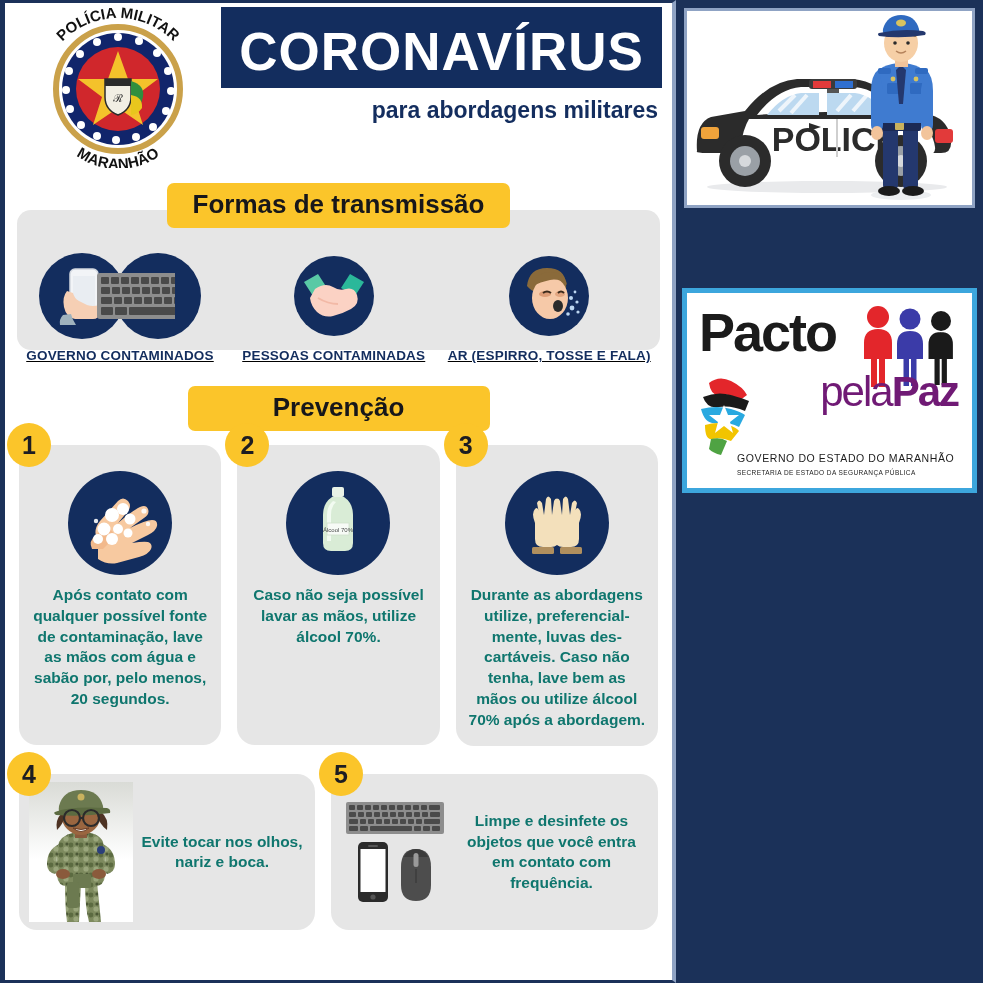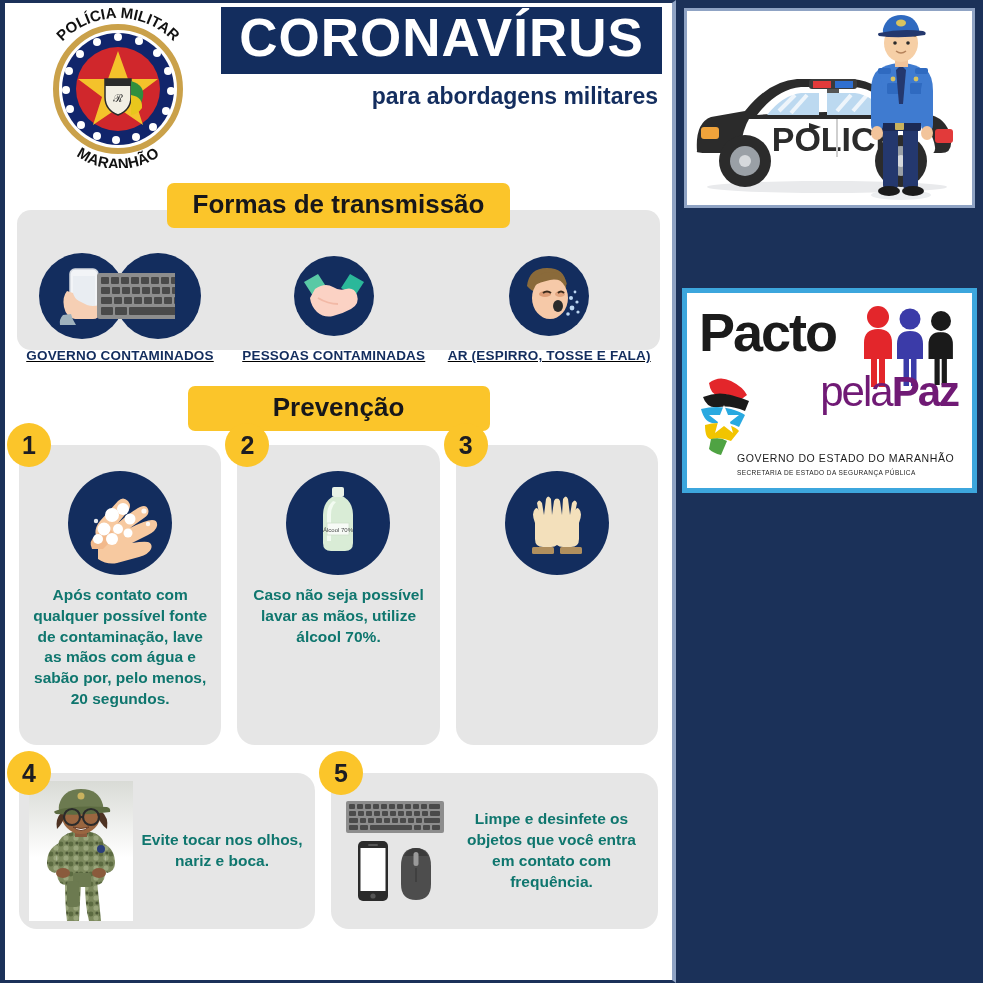--- a/index.html
+++ b/index.html
@@ -25,21 +25,21 @@
   .header{position:relative;height:180px;}
   .brasao{
     position:absolute;left:14px;top:2px;width:198px;height:163px;
     background:#fff;
   }
   .brasao svg{display:block;}
   .title-block{position:absolute;left:216px;top:4px;right:10px;}
   .title-bar{
     background:#132d5e;color:#fff;
     font-weight:bold;font-size:53px;letter-spacing:1px;
-    padding:4px 12px 10px 12px;line-height:1.0;
+    padding:18px 12px 10px 12px;line-height:1.0;
     text-align:center;
     font-family:"Liberation Sans", sans-serif;
   }
   .subtitle{
     color:#132d5e;font-weight:bold;font-size:23px;
     text-align:right;line-height:1.28;padding:8px 4px 0 0;
   }
 
   
   .banner{
@@ -403,20 +403,21 @@
               <svg width="104" height="104" viewBox="0 0 104 104">
                 <g fill="#f3e0bb">
                   <path d="M32 32 q2 -5 5 0 l2 12 l2 -16 q2 -5 5 0 l1 16 l2 -14 q2 -5 5 0 l0 16 v22 q0 8 -8 8 h-8 q-8 0 -8 -8 v-16 q-4 -10 0 -14 q3 -3 4 4 z"></path>
                   <path d="M72 32 q-2 -5 -5 0 l-2 12 l-2 -16 q-2 -5 -5 0 l-1 16 l-2 -14 q-2 -5 -5 0 l0 16 v22 q0 8 8 8 h8 q8 0 8 -8 v-16 q4 -10 0 -14 q-3 -3 -4 4 z"></path>
                 </g>
                 <rect x="27" y="76" width="22" height="7" rx="1.5" fill="#b08f5e"></rect>
                 <rect x="55" y="76" width="22" height="7" rx="1.5" fill="#b08f5e"></rect>
               </svg>
             </div>
           </div>
+          <div class="card-text">Durante as abordagens utilize, preferencial-mente, luvas des-cartáveis. Caso não tenha, lave bem as mãos ou utilize álcool 70% após a abordagem.</div>
         </div>
       </div>
 
       <div class="bottom-row">
 
         <div class="card-h c4">
           <div class="badge">4</div>
           <div class="photo-frame">
             <svg width="104" height="140" viewBox="0 0 104 140">
               <defs>

